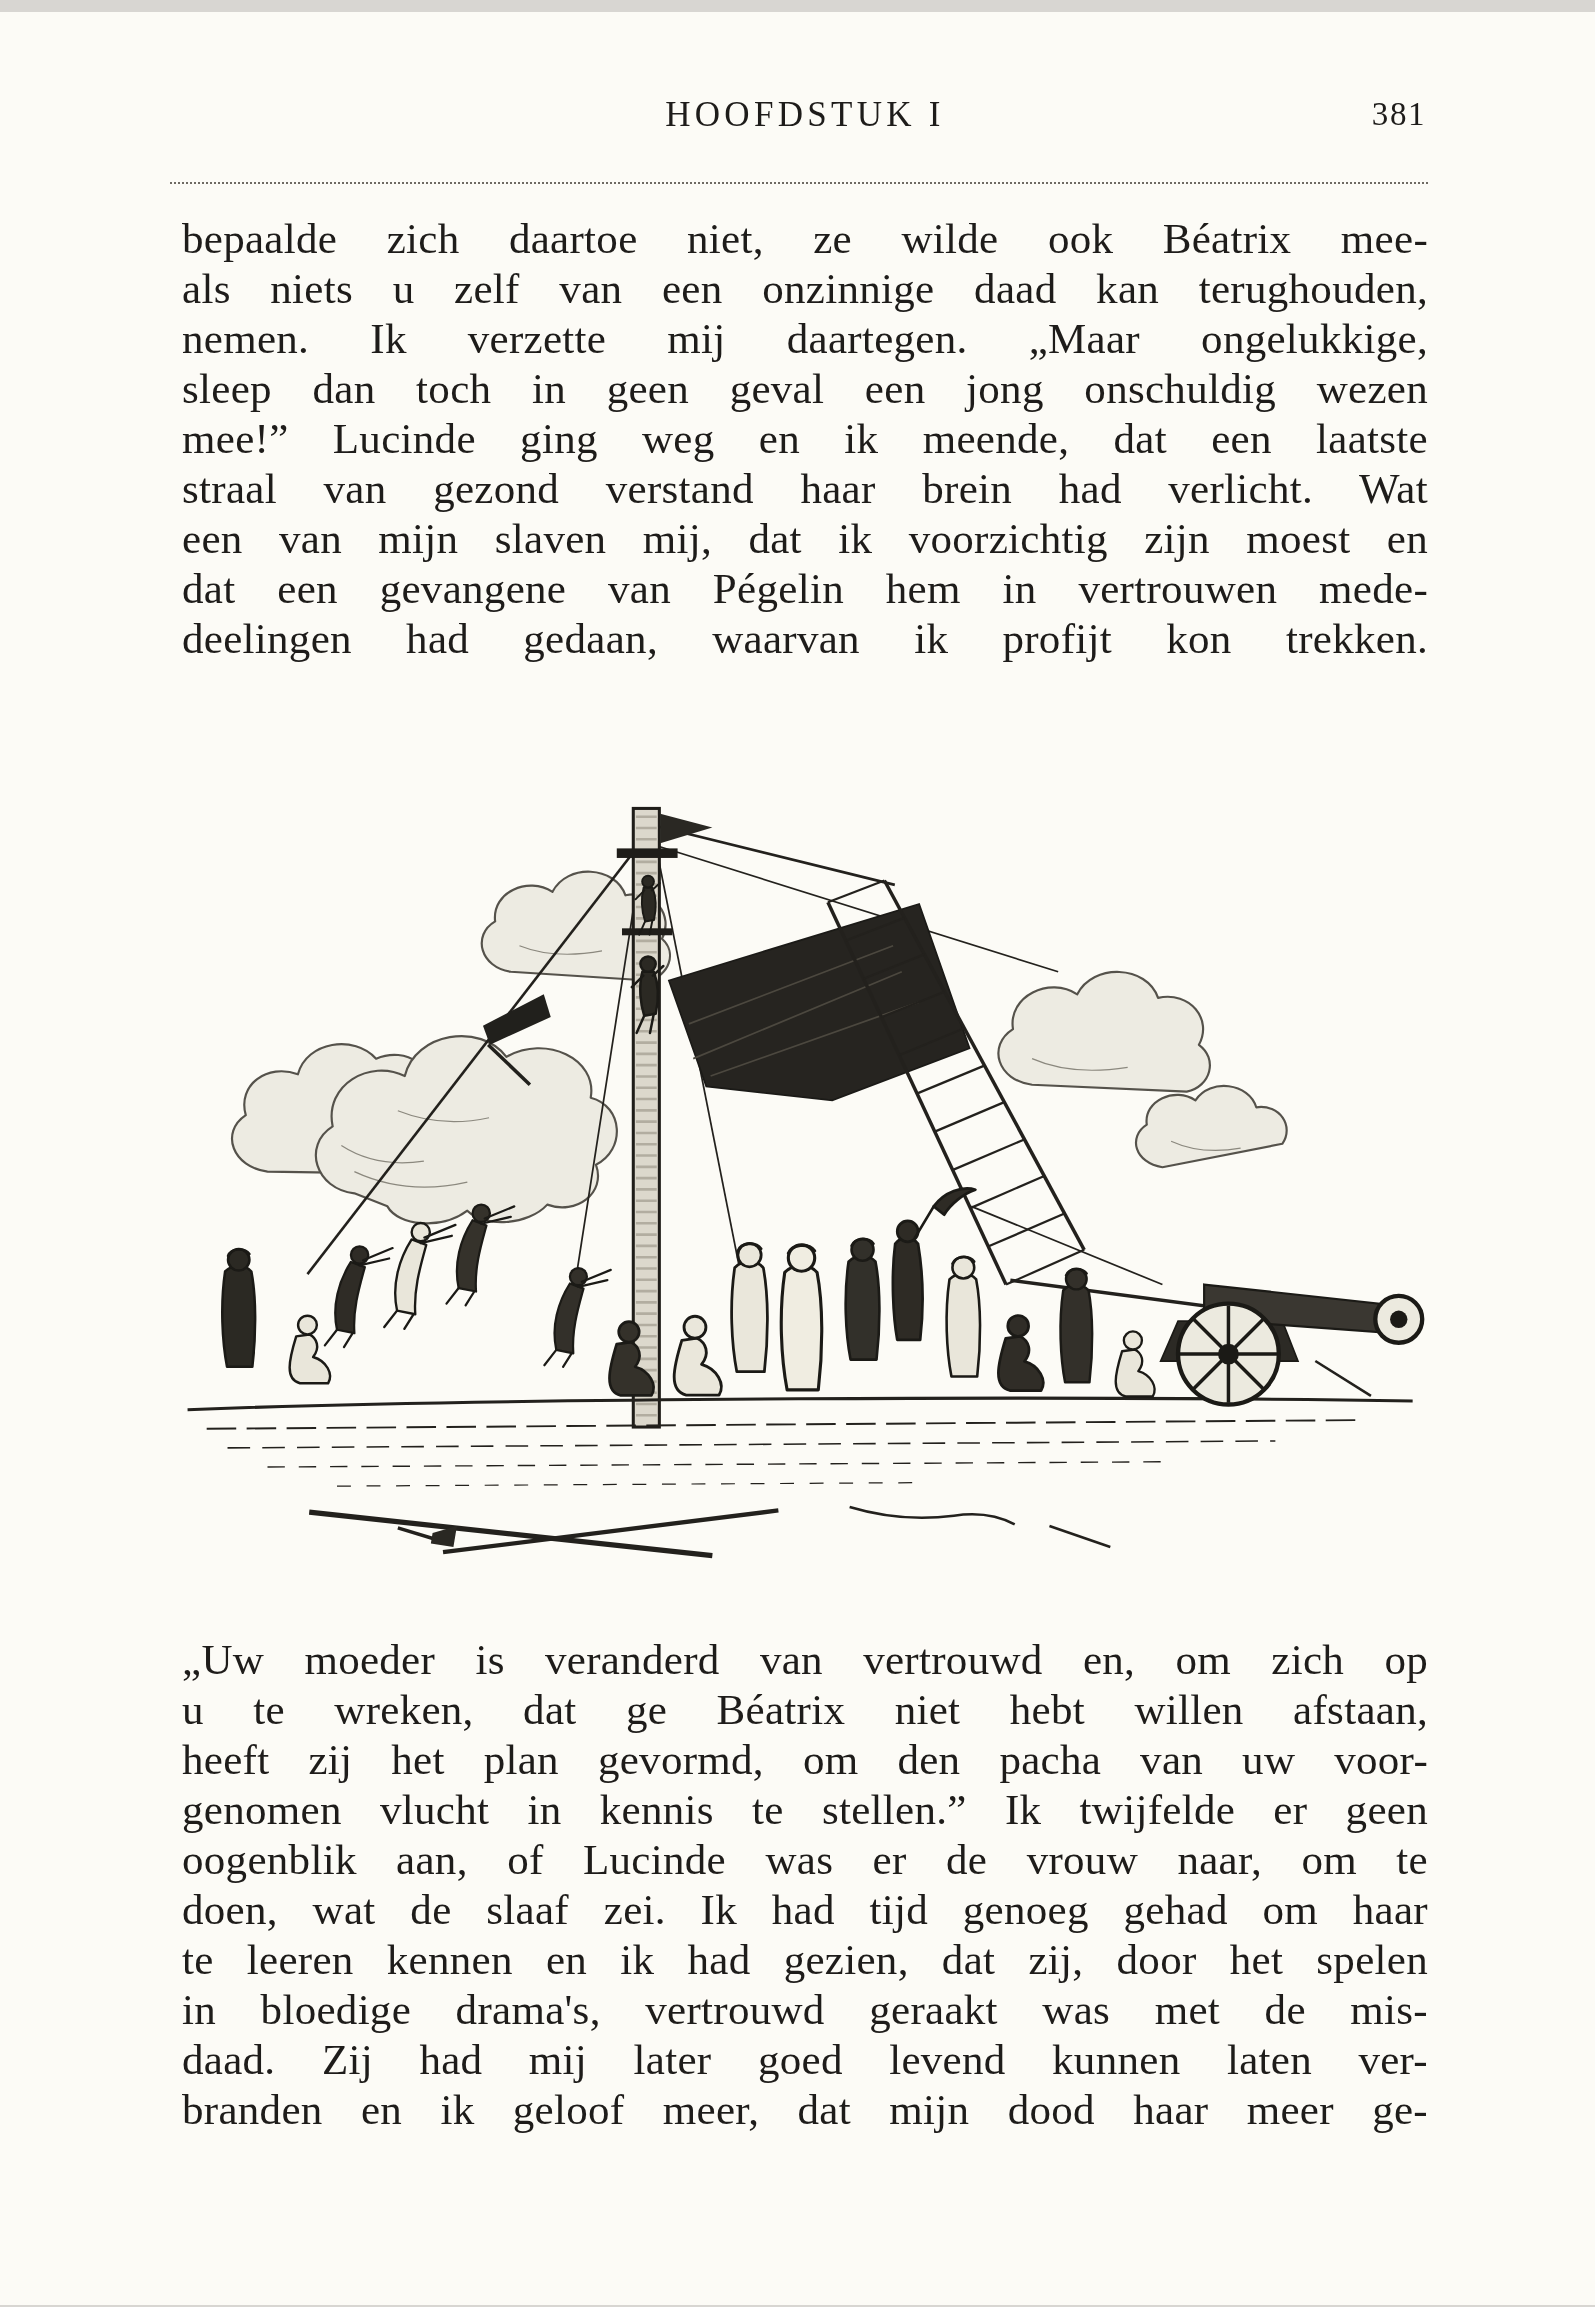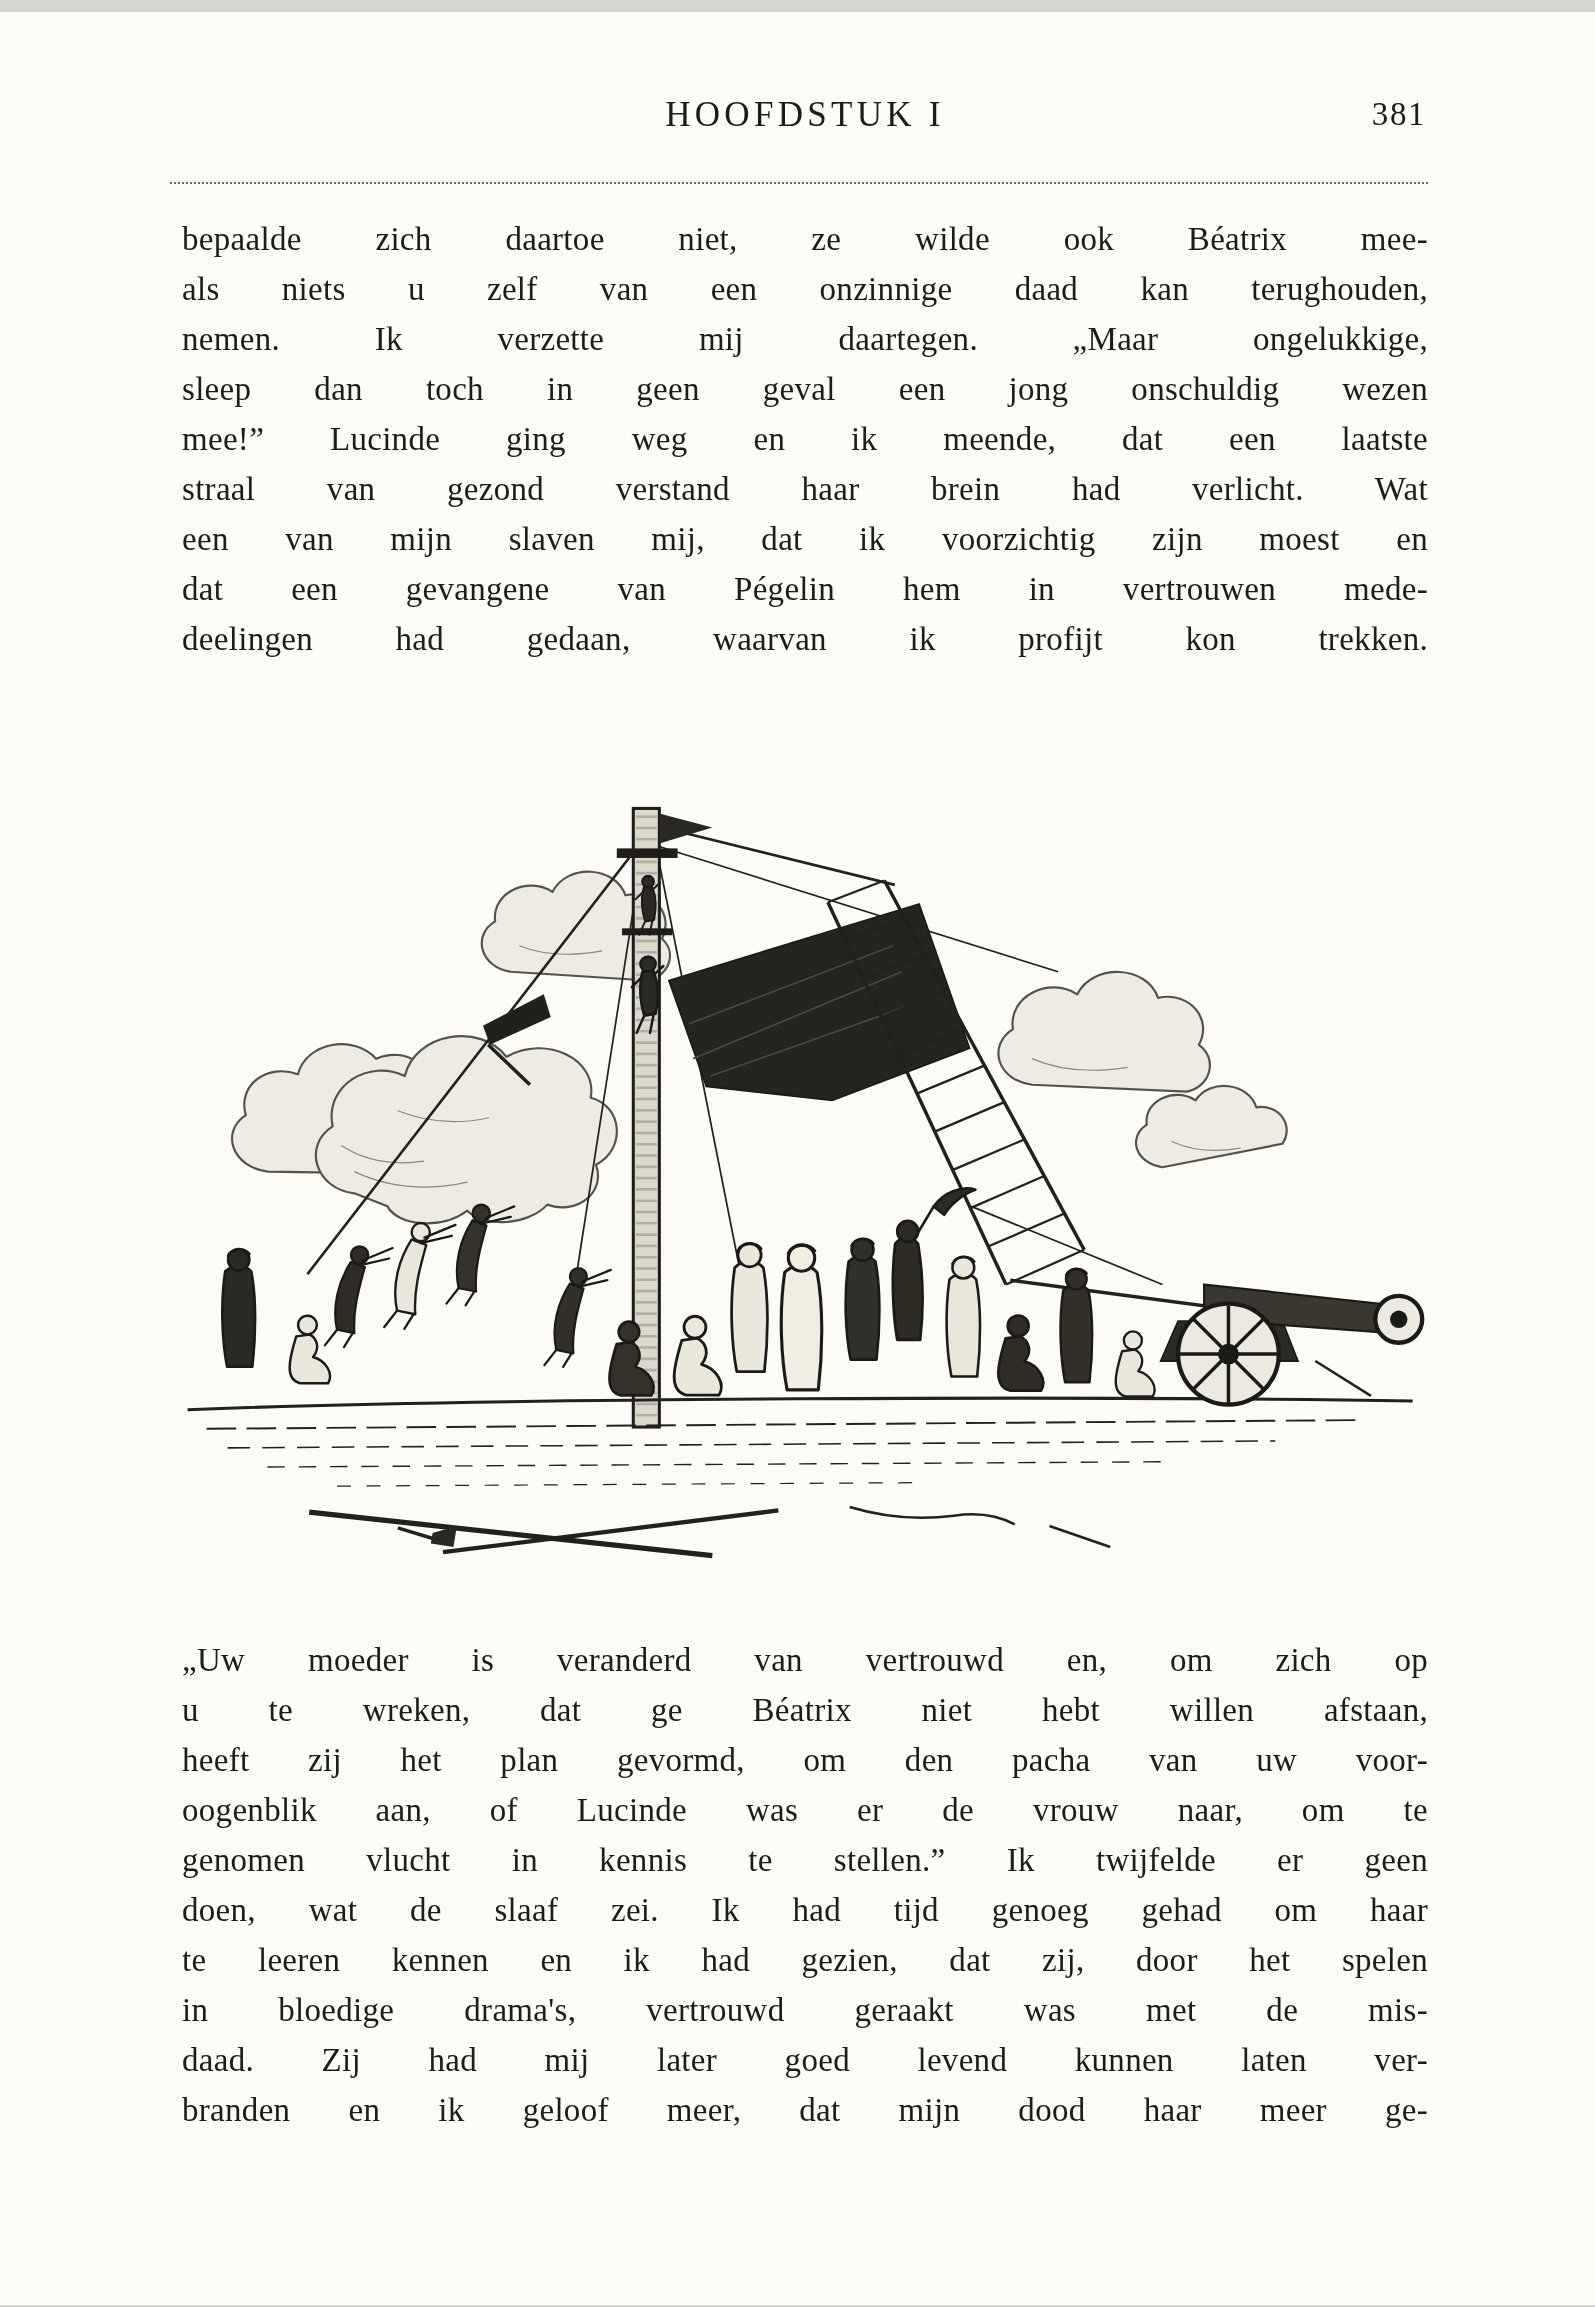--- a/index.html
+++ b/index.html
@@ -23,21 +23,21 @@
     font-size:33px;letter-spacing:1.7px;
   }
   .dotted-rule{
     position:absolute;left:170px;top:170px;width:1258px;height:0;
     border-top:2.6px dotted #6e6a63;
   }
   .paragraph{position:absolute;left:182px;width:1246px;}
   .p1{top:202px;}
   .p2{top:1623px;}
   .line{
-    font-size:33px;
+    font-size:43px;
     line-height:50px;height:50px;
     letter-spacing:0.3px;
     text-align:justify;
     text-align-last:justify;
     text-justify:inter-word;
   }
   .illustration{
     position:absolute;left:137px;top:786px;width:1321px;height:795px;margin:0;
   }
   .illustration svg{display:block;}
@@ -206,22 +206,22 @@
         <path d="M1050,838 L1120,862" stroke-width="3"></path>
       </g>
       <path d="M340,846 L368,838 L364,862 L338,858 Z" fill="#2a2823"></path>
     </svg>
   </figure>
 
   <section class="paragraph p2">
     <div class="line">„Uw moeder is veranderd van vertrouwd en, om zich op</div>
     <div class="line">u te wreken, dat ge Béatrix niet hebt willen afstaan,</div>
     <div class="line">heeft zij het plan gevormd, om den pacha van uw voor-</div>
+    <div class="line">genomen vlucht in kennis te stellen.” Ik twijfelde er geen</div>
     <div class="line">oogenblik aan, of Lucinde was er de vrouw naar, om te</div>
-    <div class="line">genomen vlucht in kennis te stellen.” Ik twijfelde er geen</div>
     <div class="line">doen, wat de slaaf zei. Ik had tijd genoeg gehad om haar</div>
     <div class="line">te leeren kennen en ik had gezien, dat zij, door het spelen</div>
     <div class="line">in bloedige drama's, vertrouwd geraakt was met de mis-</div>
     <div class="line">daad. Zij had mij later goed levend kunnen laten ver-</div>
     <div class="line">branden en ik geloof meer, dat mijn dood haar meer ge-</div>
   </section>
 
 </div>
 
 

